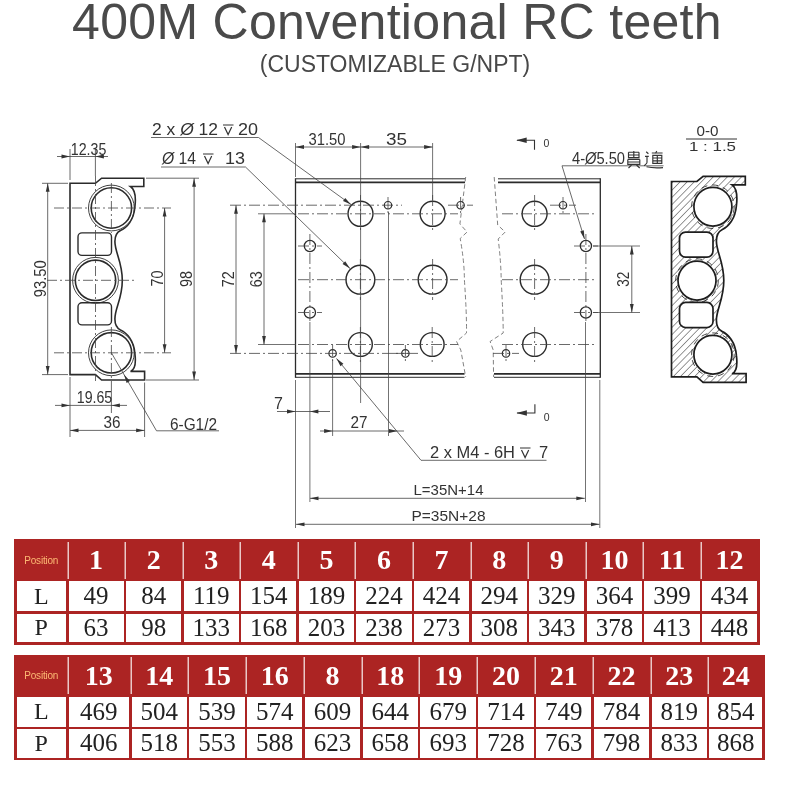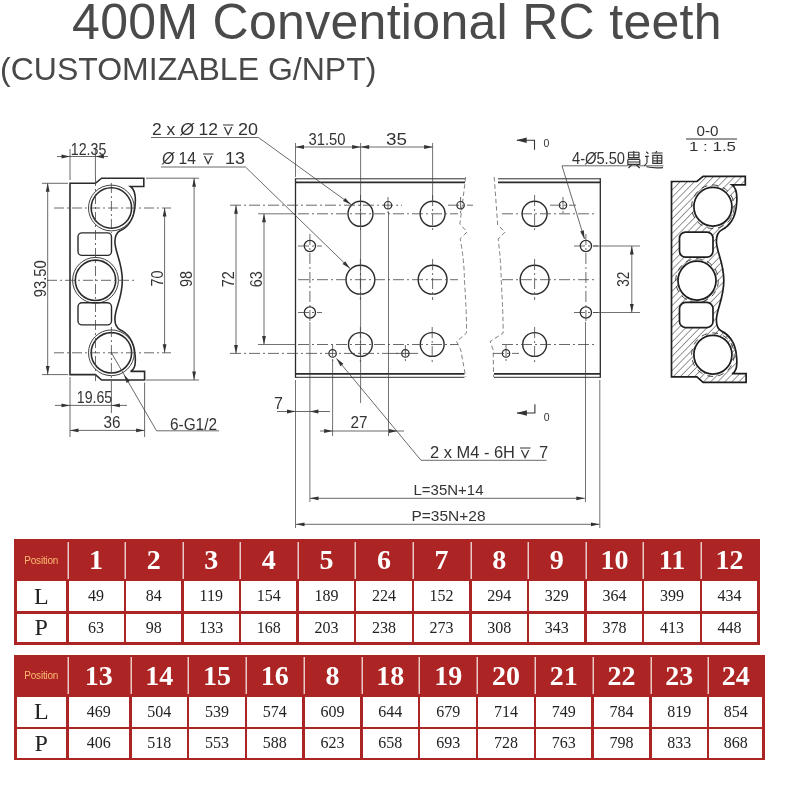--- a/index.html
+++ b/index.html
@@ -1,33 +1,33 @@
 <!DOCTYPE html>
 <html><head>
 <meta charset="utf-8">
 <style>
 html,body{margin:0;padding:0}
 body{width:790px;height:794px;background:#fff;position:relative;overflow:hidden;
      font-family:"Liberation Sans",sans-serif}
 .title{position:absolute;left:0;top:-7px;width:790px;text-align:center;
   font-size:50px;font-weight:normal;color:#4a4a4a;letter-spacing:0.3px;text-indent:4px;white-space:nowrap}
-.subtitle{position:absolute;left:0;top:51px;width:790px;
-  font-size:32px;font-weight:normal;color:#484848;white-space:nowrap}
+.subtitle{position:absolute;left:0;top:51px;width:790px;text-align:center;
+  font-size:23px;font-weight:normal;color:#484848;white-space:nowrap}
 svg text{font-family:"Liberation Sans",sans-serif;fill:#333}
 .grid{position:absolute;left:14px;display:grid;
   grid-template-columns:49.5px repeat(12,55.1px);
   column-gap:2.5px;row-gap:2.5px;background:#ac2423;padding:2.5px;}
 .grid{grid-template-rows:37px 30px 28.5px}
 .hc{background:#ac2423;color:#fff;display:flex;align-items:center;justify-content:center;
   font-family:"Liberation Serif",serif;font-weight:bold;font-size:28px;
   box-shadow:-1.5px 0 0 0 rgba(255,255,255,0.75)}
 .pc{background:#ac2423;color:#fdba74;display:flex;align-items:center;justify-content:center;
   font-size:10px;font-weight:normal;letter-spacing:-0.2px}
 .dc{background:#fff;color:#222;display:flex;align-items:center;justify-content:center;
-  font-family:"Liberation Serif",serif;font-size:16px}
+  font-family:"Liberation Serif",serif;font-size:25px}
 .lp{font-size:24px}
 </style>
 </head>
 <body>
 
 <div class="title">400M Conventional RC teeth</div>
 
 <div class="subtitle">(CUSTOMIZABLE G/NPT)</div>
 
 <svg id="drw" width="790" height="540" viewBox="0 0 790 540" style="position:absolute;left:0;top:0">
@@ -391,21 +391,21 @@
     <div class="hc">10</div>
     <div class="hc">11</div>
     <div class="hc">12</div>
 <div class="dc lp">L</div>
 <div class="dc">49</div>
     <div class="dc">84</div>
     <div class="dc">119</div>
     <div class="dc">154</div>
     <div class="dc">189</div>
     <div class="dc">224</div>
-    <div class="dc">152</div>
+    <div class="dc">424</div>
     <div class="dc">294</div>
     <div class="dc">329</div>
     <div class="dc">364</div>
     <div class="dc">399</div>
     <div class="dc">434</div>
 <div class="dc lp">P</div>
 <div class="dc">63</div>
     <div class="dc">98</div>
     <div class="dc">133</div>
     <div class="dc">168</div>

